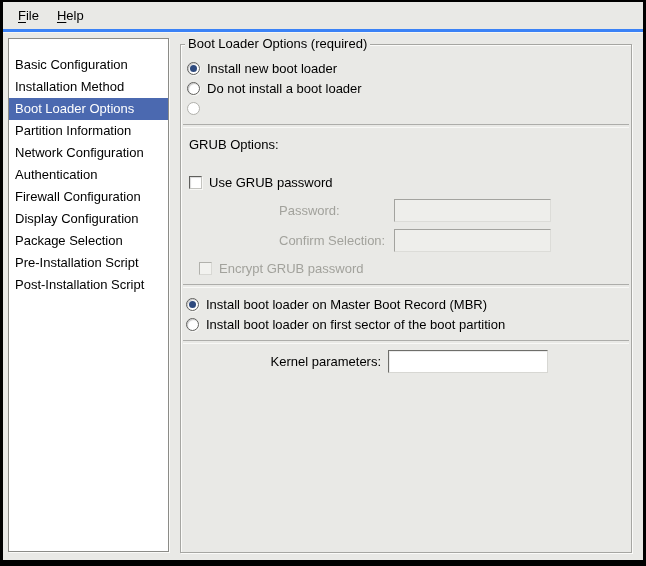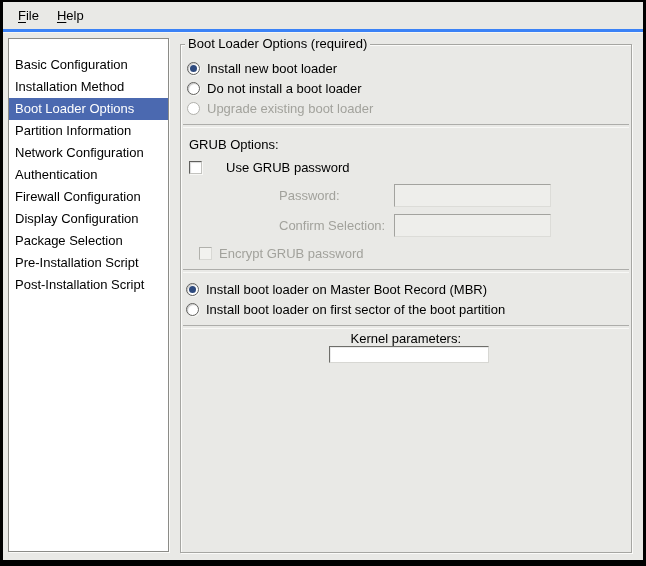--- a/index.html
+++ b/index.html
@@ -169,29 +169,28 @@
       <div class="row indent1">
         <span class="radio selected"></span>
         <span class="row-label">Install new boot loader</span>
       </div>
       <div class="row indent1">
         <span class="radio"></span>
         <span class="row-label">Do not install a boot loader</span>
       </div>
       <div class="row indent1">
         <span class="radio disabled"></span>
-        <span class="row-label disabled-text">Upgrade existing boot loader</span>
       </div>
 
       <div class="hsep"></div>
 
       <div class="row indent2" style="margin-top:2px;">
         <span class="row-label">GRUB Options:</span>
       </div>
-      <div class="row indent2" style="margin-top:3px;gap:17px;">
+      <div class="row indent2" style="margin-top:18px;">
         <span class="checkbox"></span>
         <span class="row-label">Use GRUB password</span>
       </div>
 
       <div class="field-row indent3 row" style="height:23px;">
         <span class="field-label disabled-text">Password:</span>
         <input type="text" class="entry entry-pass" disabled="" value="" style="">
       </div>
       <div class="field-row indent3 row" style="height:23px;">
         <span class="field-label disabled-text">Confirm Selection:</span>
@@ -208,20 +207,20 @@
         <span class="radio selected"></span>
         <span class="row-label">Install boot loader on Master Boot Record (MBR)</span>
       </div>
       <div class="row indent4">
         <span class="radio"></span>
         <span class="row-label">Install boot loader on first sector of the boot partition</span>
       </div>
 
       <div class="hsep"></div>
 
-      <div class="field-row row indent1" style="height:23px; margin-top:2px;flex-direction:column;">
+      <div class="field-row row indent1" style="height:23px; margin-top:2px;">
         <span class="kernel-label">Kernel parameters:</span>
         <input type="text" class="entry entry-kernel" value="" style="">
       </div>
     </div>
   </div>
 
 </div>
 
 </body></html>

